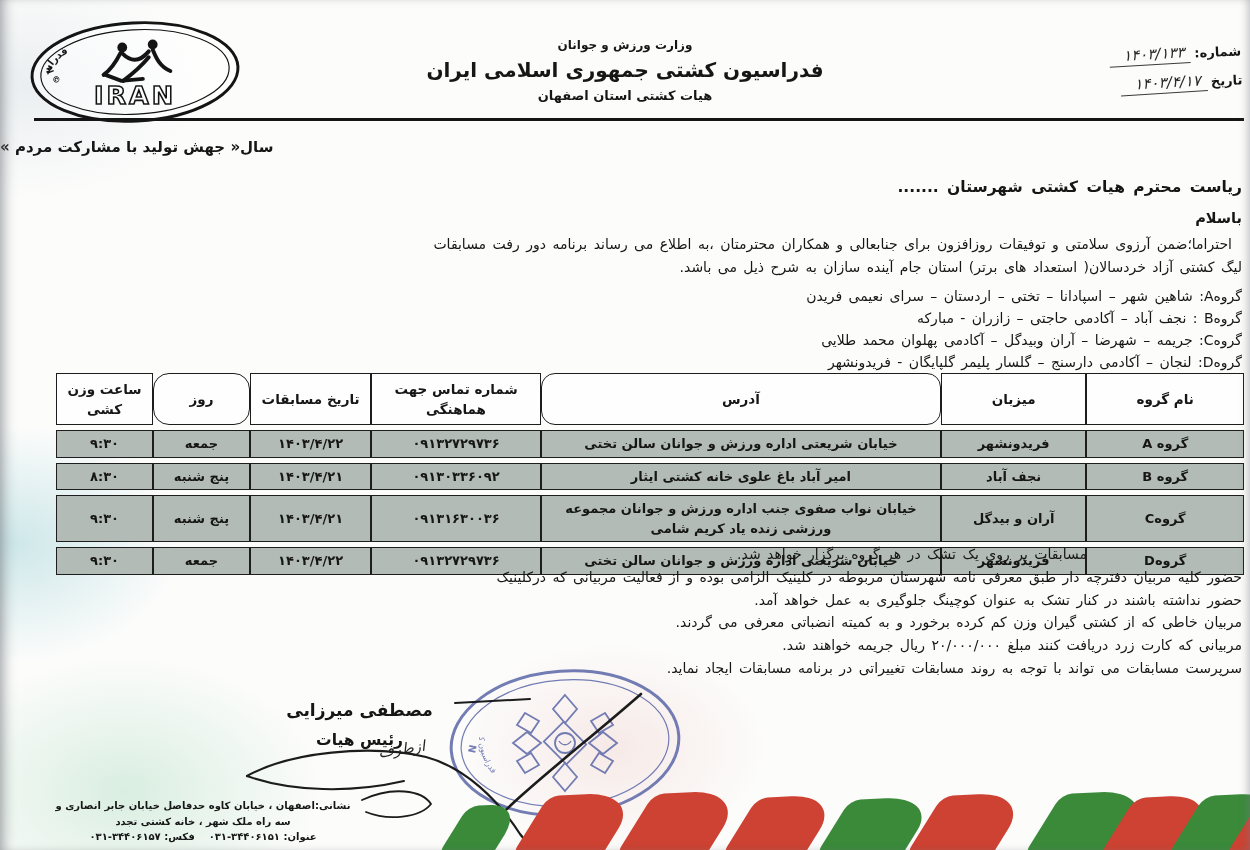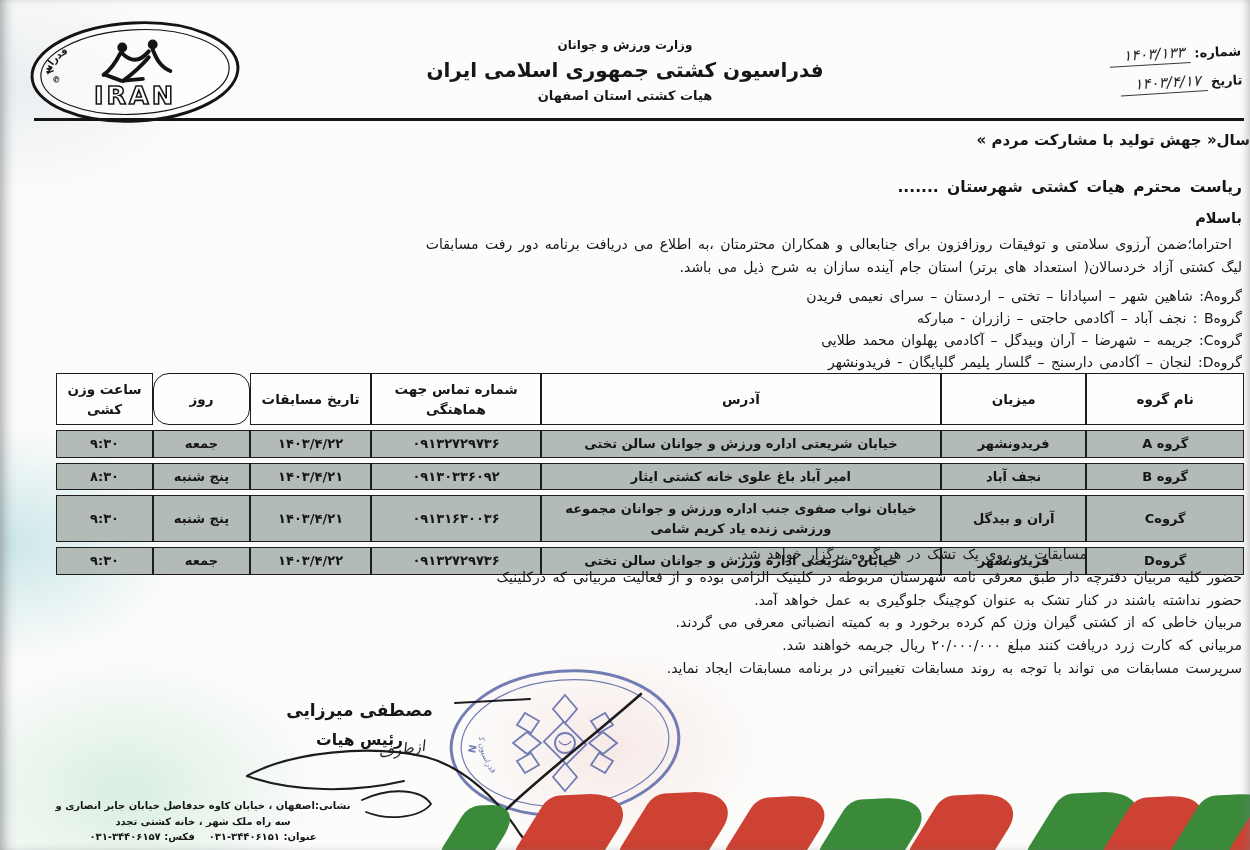--- a/index.html
+++ b/index.html
@@ -23,37 +23,37 @@
   .head-center{left:0;right:0;top:36px;text-align:center;line-height:1.55;}
   .head-center .l1{font-size:12px;font-weight:bold;}
   .head-center .l2{font-size:20px;font-weight:bold;letter-spacing:.5px;}
   .head-center .l3{font-size:13px;font-weight:bold;}
   .refblock{left:1030px;top:46px;width:212px;direction:rtl;transform:rotate(-2.5deg);font-size:13px;}
   .refline{margin-bottom:9px;white-space:nowrap;}
   .refline .lbl{font-weight:bold;}
   .hand{font-style:italic;letter-spacing:2px;font-size:15px;color:#2a2a2a;
         border-bottom:1.5px solid #3a3a3a;padding:0 6px 1px 14px;transform:rotate(-1deg);display:inline-block;}
   .rule{left:34px;top:118px;width:1210px;height:3px;background:#151515;}
-  .slogan{left:0;right:0;top:131px;text-align:right;font-size:15px;font-weight:bold;}
+  .slogan{left:0;right:0;top:138px;text-align:left;font-size:15px;font-weight:bold;}
 
   
   .line{position:absolute;right:8px;white-space:nowrap;font-size:14px;word-spacing:2px;}
   .recipient{top:178px;font-size:15.5px;font-weight:bold;word-spacing:3px;}
   .salam{top:210px;font-size:14.5px;font-weight:bold;}
   .intro1{top:236px;padding-right:10px;}
   .intro2{top:259px;text-align:center;}
   .grp0{top:288px;}.grp1{top:310px;}.grp2{top:332px;}.grp3{top:354px;}
 
   
   table.sched{position:absolute;right:6px;left:56px;top:368px;width:1188px;
     border-collapse:separate;border-spacing:0 5px;direction:rtl;font-size:13px;}
   table.sched th,table.sched td{border:1.6px solid #1d1d1d;padding:3px 6px;text-align:center;font-weight:bold;line-height:1.5;}
   table.sched th{background:rgba(255,255,255,.65);height:44px;font-size:13.5px;}
   table.sched td{background:#b2bbb5;}
-  .c-group{width:13%;} .c-host{width:12%;} .c-addr{width:33%;} .c-phone{width:14%;}
+  .c-group{width:13%;} .c-host{width:12%;} .c-addr{width:33%;border-radius:14px;} .c-phone{width:14%;}
   .c-date{width:10%;} .c-day{width:8%;border-radius:16px;} .c-time{width:8%;}
 
   
   .notes{position:absolute;top:543px;right:8px;left:90px;font-size:14px;line-height:22.8px;text-align:right;word-spacing:2px;}
   .notes .indent{margin-right:155px;}
   .notes div{white-space:nowrap;}
 
   
   .sig{left:252px;top:694px;width:215px;text-align:center;line-height:1.9;}
   .sig .name{font-size:17px;font-weight:bold;}
@@ -122,21 +122,21 @@
       <span class="lbl">تاریخ</span>
       <span class="hand num">۱۴۰۳/۴/۱۷</span>
     </div>
   </div>
 
   <div class="abs rule"></div>
   <div class="abs slogan">سال« جهش تولید با مشارکت مردم »</div>
 
   <div class="abs line recipient">ریاست محترم هیات کشتی شهرستان .......</div>
   <div class="abs line salam">باسلام</div>
-  <div class="abs line intro1">احتراما؛ضمن آرزوی سلامتی و توفیقات روزافزون برای جنابعالی و همکاران محترمتان ،به اطلاع می دریافت برنامه دور رفت مسابقات</div>
+  <div class="abs line intro1">احتراما؛ضمن آرزوی سلامتی و توفیقات روزافزون برای جنابعالی و همکاران محترمتان ،به اطلاع می رساند برنامه دور رفت مسابقات</div>
   <div class="abs line intro2">لیگ کشتی آزاد خردسالان( استعداد های برتر) استان جام آینده سازان به شرح ذیل می باشد.</div>
 
   <div class="abs line grp0">گروهA: شاهین شهر – اسپادانا – تختی – اردستان – سرای نعیمی فریدن</div>
   <div class="abs line grp1">گروهB : نجف آباد – آکادمی حاجتی – زازران - مبارکه</div>
   <div class="abs line grp2">گروهC: جریمه – شهرضا – آران وبیدگل – آکادمی پهلوان محمد طلایی</div>
   <div class="abs line grp3">گروهD: لنجان – آکادمی دارسنج – گلسار پلیمر گلپایگان - فریدونشهر</div>
 
   <table class="sched">
     <thead>
       <tr>

